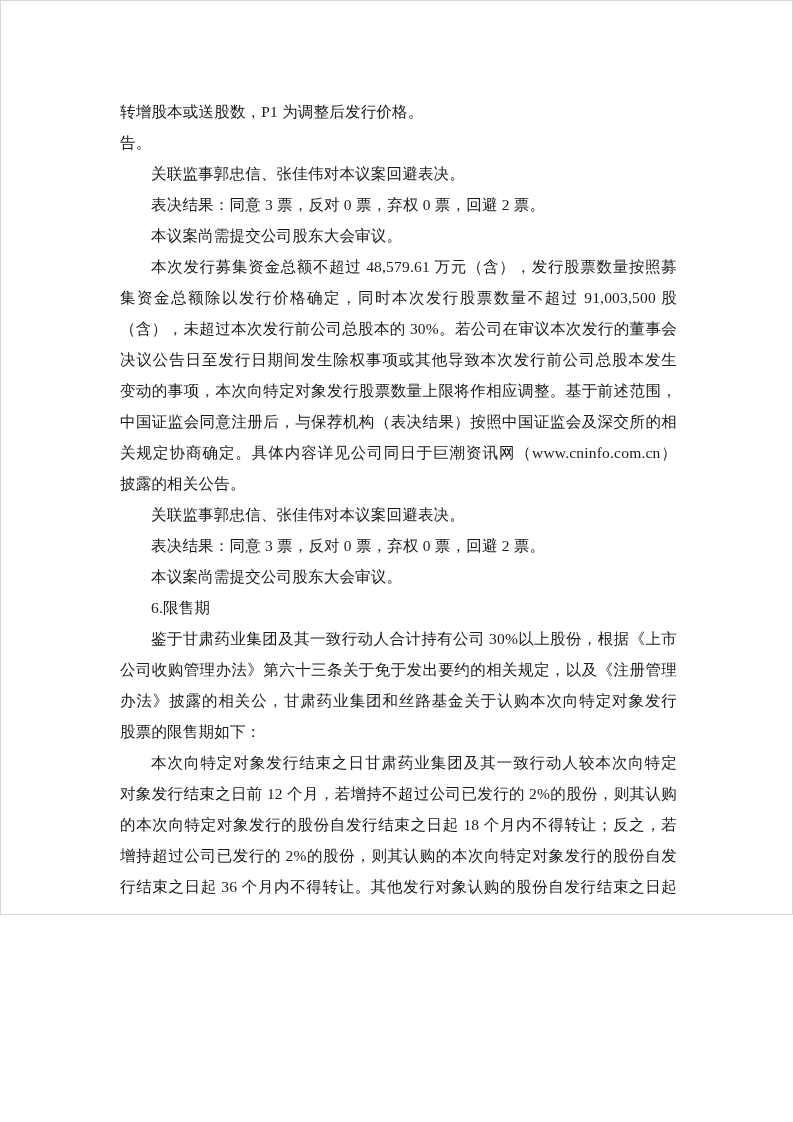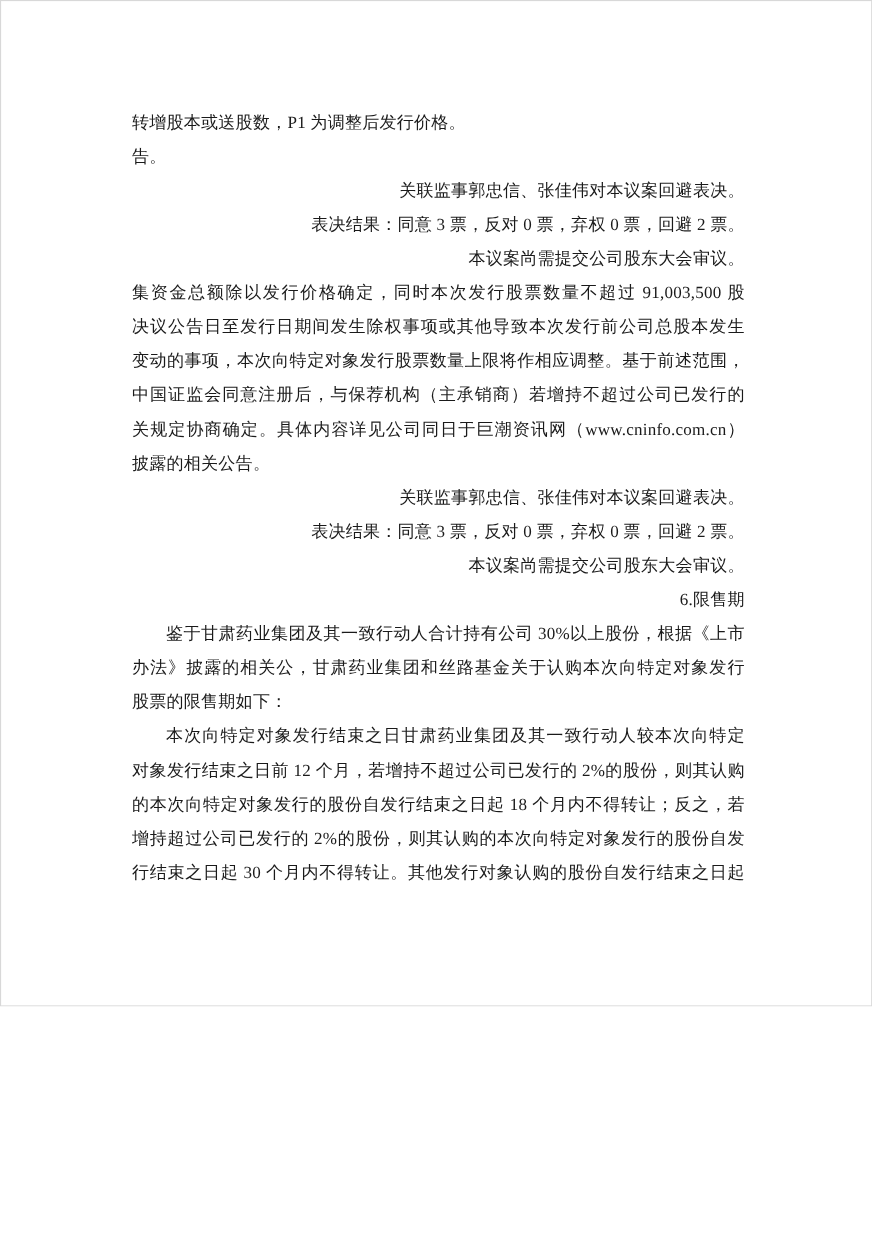--- a/index.html
+++ b/index.html
@@ -33,21 +33,20 @@
     white-space: nowrap;
   }
   .ln.jf {
     white-space: normal;
     text-align: justify;
     text-align-last: justify;
     text-justify: inter-ideograph;
   }
   .ln.in {
     text-indent: 31px;
-    text-align: right;
   }
   .footer {
     position: absolute;
     left: 0;
     top: 1024px;
     width: 100%;
     text-align: center;
     font-size: 13px;
     line-height: 20px;
     color: #222222;
@@ -56,33 +55,36 @@
 </head>
 <body>
 
 <div class="page">
   <div class="textblock">
     <div class="ln">转增股本或送股数，P1 为调整后发行价格。</div>
     <div class="ln">告。</div>
     <div class="ln in">关联监事郭忠信、张佳伟对本议案回避表决。</div>
     <div class="ln in">表决结果：同意 3 票，反对 0 票，弃权 0 票，回避 2 票。</div>
     <div class="ln in">本议案尚需提交公司股东大会审议。</div>
+    <div class="ln in jf">本次发行募集资金总额不超过 48,579.61 万元（含），发行股票数量按照募</div>
     <div class="ln jf">集资金总额除以发行价格确定，同时本次发行股票数量不超过 91,003,500 股</div>
+    <div class="ln jf">（含），未超过本次发行前公司总股本的 30%。若公司在审议本次发行的董事会</div>
     <div class="ln jf">决议公告日至发行日期间发生除权事项或其他导致本次发行前公司总股本发生</div>
     <div class="ln jf">变动的事项，本次向特定对象发行股票数量上限将作相应调整。基于前述范围，</div>
-    <div class="ln jf">中国证监会同意注册后，与保荐机构（主承销商）若增持不超过公司已发行的</div>
+    <div class="ln jf">中国证监会同意注册后，与保荐机构（表决结果）按照中国证监会及深交所的相</div>
     <div class="ln jf">关规定协商确定。具体内容详见公司同日于巨潮资讯网（www.cninfo.com.cn）</div>
     <div class="ln">披露的相关公告。</div>
     <div class="ln in">关联监事郭忠信、张佳伟对本议案回避表决。</div>
     <div class="ln in">表决结果：同意 3 票，反对 0 票，弃权 0 票，回避 2 票。</div>
     <div class="ln in">本议案尚需提交公司股东大会审议。</div>
     <div class="ln in">6.限售期</div>
     <div class="ln in jf">鉴于甘肃药业集团及其一致行动人合计持有公司 30%以上股份，根据《上市</div>
+    <div class="ln jf">公司收购管理办法》第六十三条关于免于发出要约的相关规定，以及《注册管理</div>
     <div class="ln jf">办法》披露的相关公，甘肃药业集团和丝路基金关于认购本次向特定对象发行</div>
     <div class="ln">股票的限售期如下：</div>
     <div class="ln in jf">本次向特定对象发行结束之日甘肃药业集团及其一致行动人较本次向特定</div>
     <div class="ln jf">对象发行结束之日前 12 个月，若增持不超过公司已发行的 2%的股份，则其认购</div>
     <div class="ln jf">的本次向特定对象发行的股份自发行结束之日起 18 个月内不得转让；反之，若</div>
     <div class="ln jf">增持超过公司已发行的 2%的股份，则其认购的本次向特定对象发行的股份自发</div>
-    <div class="ln jf">行结束之日起 30 个月内不得转让。其他发行对象认购的股份自发行结束之日起</div>
+    <div class="ln jf">行结束之日起 36 个月内不得转让。其他发行对象认购的股份自发行结束之日起</div>
   </div>
   <div class="footer">4</div>
 </div>
 
 </body></html>

